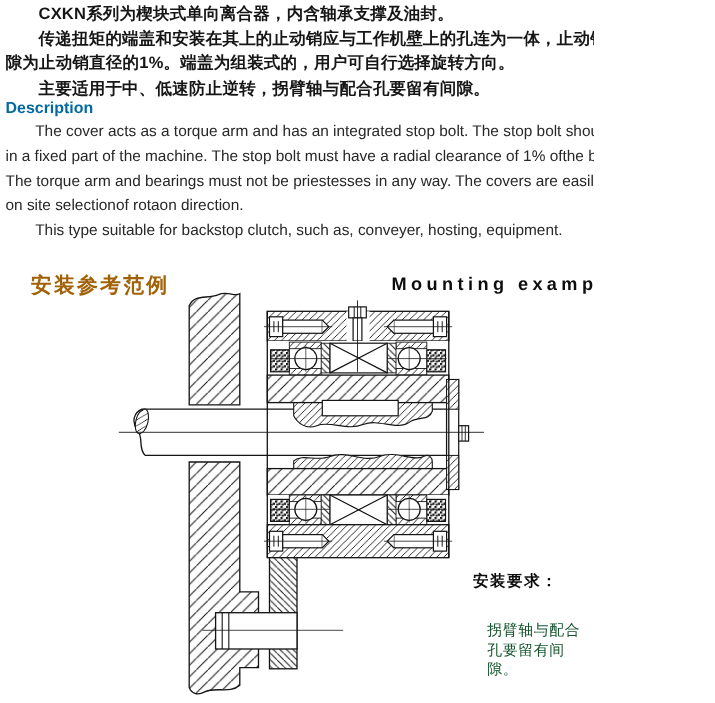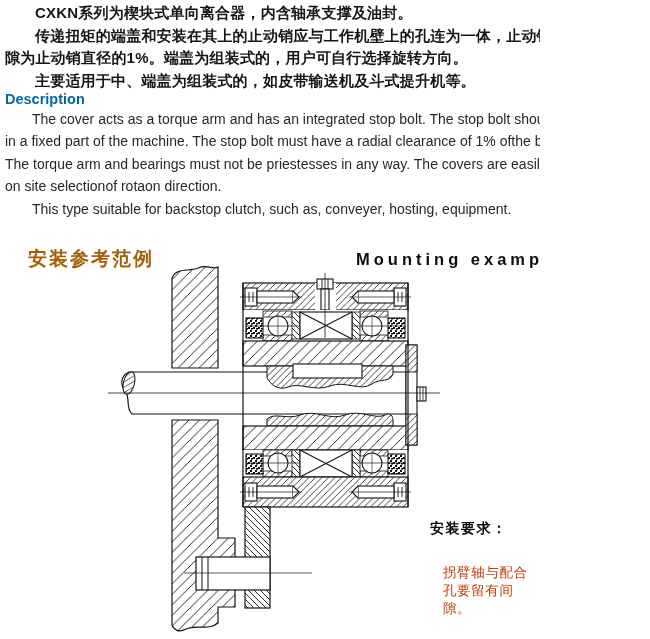--- a/index.html
+++ b/index.html
@@ -8,32 +8,32 @@
     font-family:"Liberation Sans","DejaVu Sans",sans-serif;color:#1d1d1d;overflow:hidden;
   }
   .cn-block{position:absolute;left:5px;top:2px;width:642px;}
   .cn-block p{margin:0;font-size:15px;line-height:22.5px;font-weight:600;color:#161616;text-indent:30px;letter-spacing:0.2px;}
   .desc-heading{position:absolute;left:5px;top:91px;font-size:14.5px;font-weight:bold;color:#0369a1;}
   .en-block{position:absolute;left:5px;top:108px;width:642px;}
   .en-block p{margin:0;font-size:14px;line-height:22.4px;color:#272727;text-indent:27px;}
   .h-cn{position:absolute;left:28px;top:246px;font-size:19px;font-weight:bold;color:#a16207;letter-spacing:2px;}
   .h-en{position:absolute;left:356px;top:250px;font-size:16.5px;font-weight:bold;color:#0d0d0d;letter-spacing:4px;white-space:nowrap;}
   .note-title{position:absolute;left:430px;top:520px;font-size:14px;font-weight:bold;color:#0d0d0d;letter-spacing:1.5px;}
-  .note-body{position:absolute;left:443px;top:564px;font-size:13.5px;color:#c2410c;letter-spacing:0.6px;}
+  .note-body{position:absolute;left:443px;top:564px;font-size:13.5px;color:#14532d;letter-spacing:0.6px;}
   .drawing-svg{position:absolute;left:0;top:0;width:650px;height:639px;}
 </style>
 </head>
 <body>
 
 <div class="page">
 
   <div class="cn-block">
     <p>CXKN系列为楔块式单向离合器，内含轴承支撑及油封。</p>
     <p>传递扭矩的端盖和安装在其上的止动销应与工作机壁上的孔连为一体，止动销与孔的配合间隙为止动销直径的1%。端盖为组装式的，用户可自行选择旋转方向。</p>
-    <p>主要适用于中、端盖为组装式的，如皮带输送机及斗式提升机等。</p>
+    <p>主要适用于中、低速防止逆转，拐臂轴与配合孔要留有间隙。</p>
   </div>
 
   <div class="desc-heading">Description</div>
 
   <div class="en-block">
     <p>The cover acts as a torque arm and has an integrated stop bolt. The stop bolt should go into a slot in a fixed part of  the machine. The stop bolt must have a radial clearance of 1% ofthe bolts diameter.  The torque arm and  bearings must not be priestesses in any way.  The covers are  easily,  fitted,  allowing on site selectionof rotaon direction.</p>
     <p>This type suitable for backstop clutch,  such as,  conveyer,  hosting,  equipment.</p>
   </div>
 
   <div class="h-cn">安装参考范例</div>

